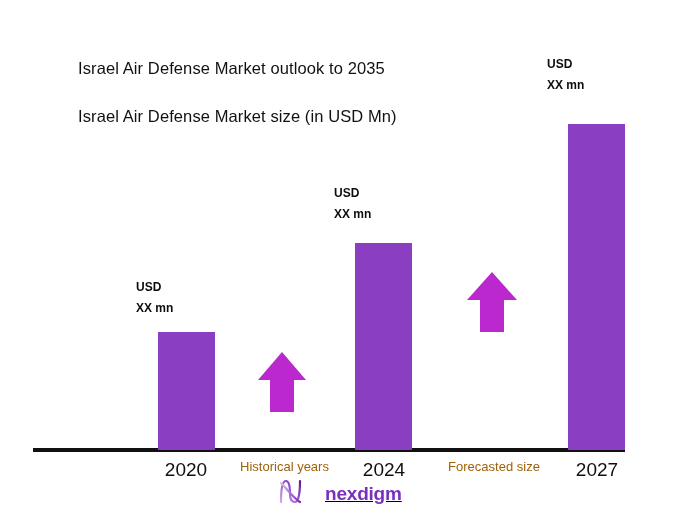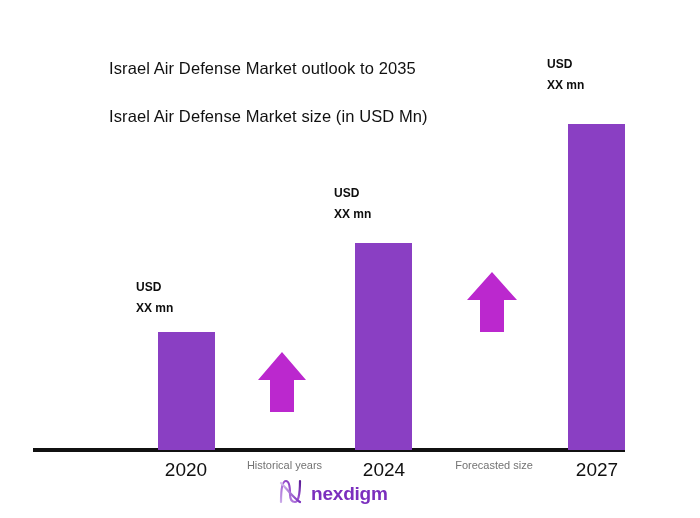--- a/index.html
+++ b/index.html
@@ -22,21 +22,20 @@
 
   
   .title-line {
     position: absolute;
     left: 78px;
     font-size: 16.5px;
     font-weight: 400;
     color: #111111;
     letter-spacing: 0.1px;
     white-space: nowrap;
-    margin-left: 31px;
   }
   #title-outlook { top: 59px; }
   #title-size    { top: 107px; }
 
   
   #plot {
     position: absolute;
     left: 0;
     top: 0;
     width: 700px;
@@ -81,34 +80,35 @@
     position: absolute;
     top: 459px;
     font-size: 19px;
     color: #111111;
     text-align: center;
     white-space: nowrap;
   }
   .period {
     position: absolute;
     top: 459px;
-    font-size: 11px;
-    color: #737373;
+    font-size: 13px;
+    color: #a16207;
     text-align: center;
     white-space: nowrap;
   }
 
   
   #logo {
     position: absolute;
     left: 278px;
     top: 478px;
     display: flex;
     align-items: center;
-    gap: 8px;
+    gap: 22px;
+    text-decoration: underline;
   }
   #logo-wordmark {
     font-size: 19px;
     font-weight: bold;
     color: #7b2fbe;
     letter-spacing: -0.2px;
     line-height: 1;
   }
 </style>
 </head>

